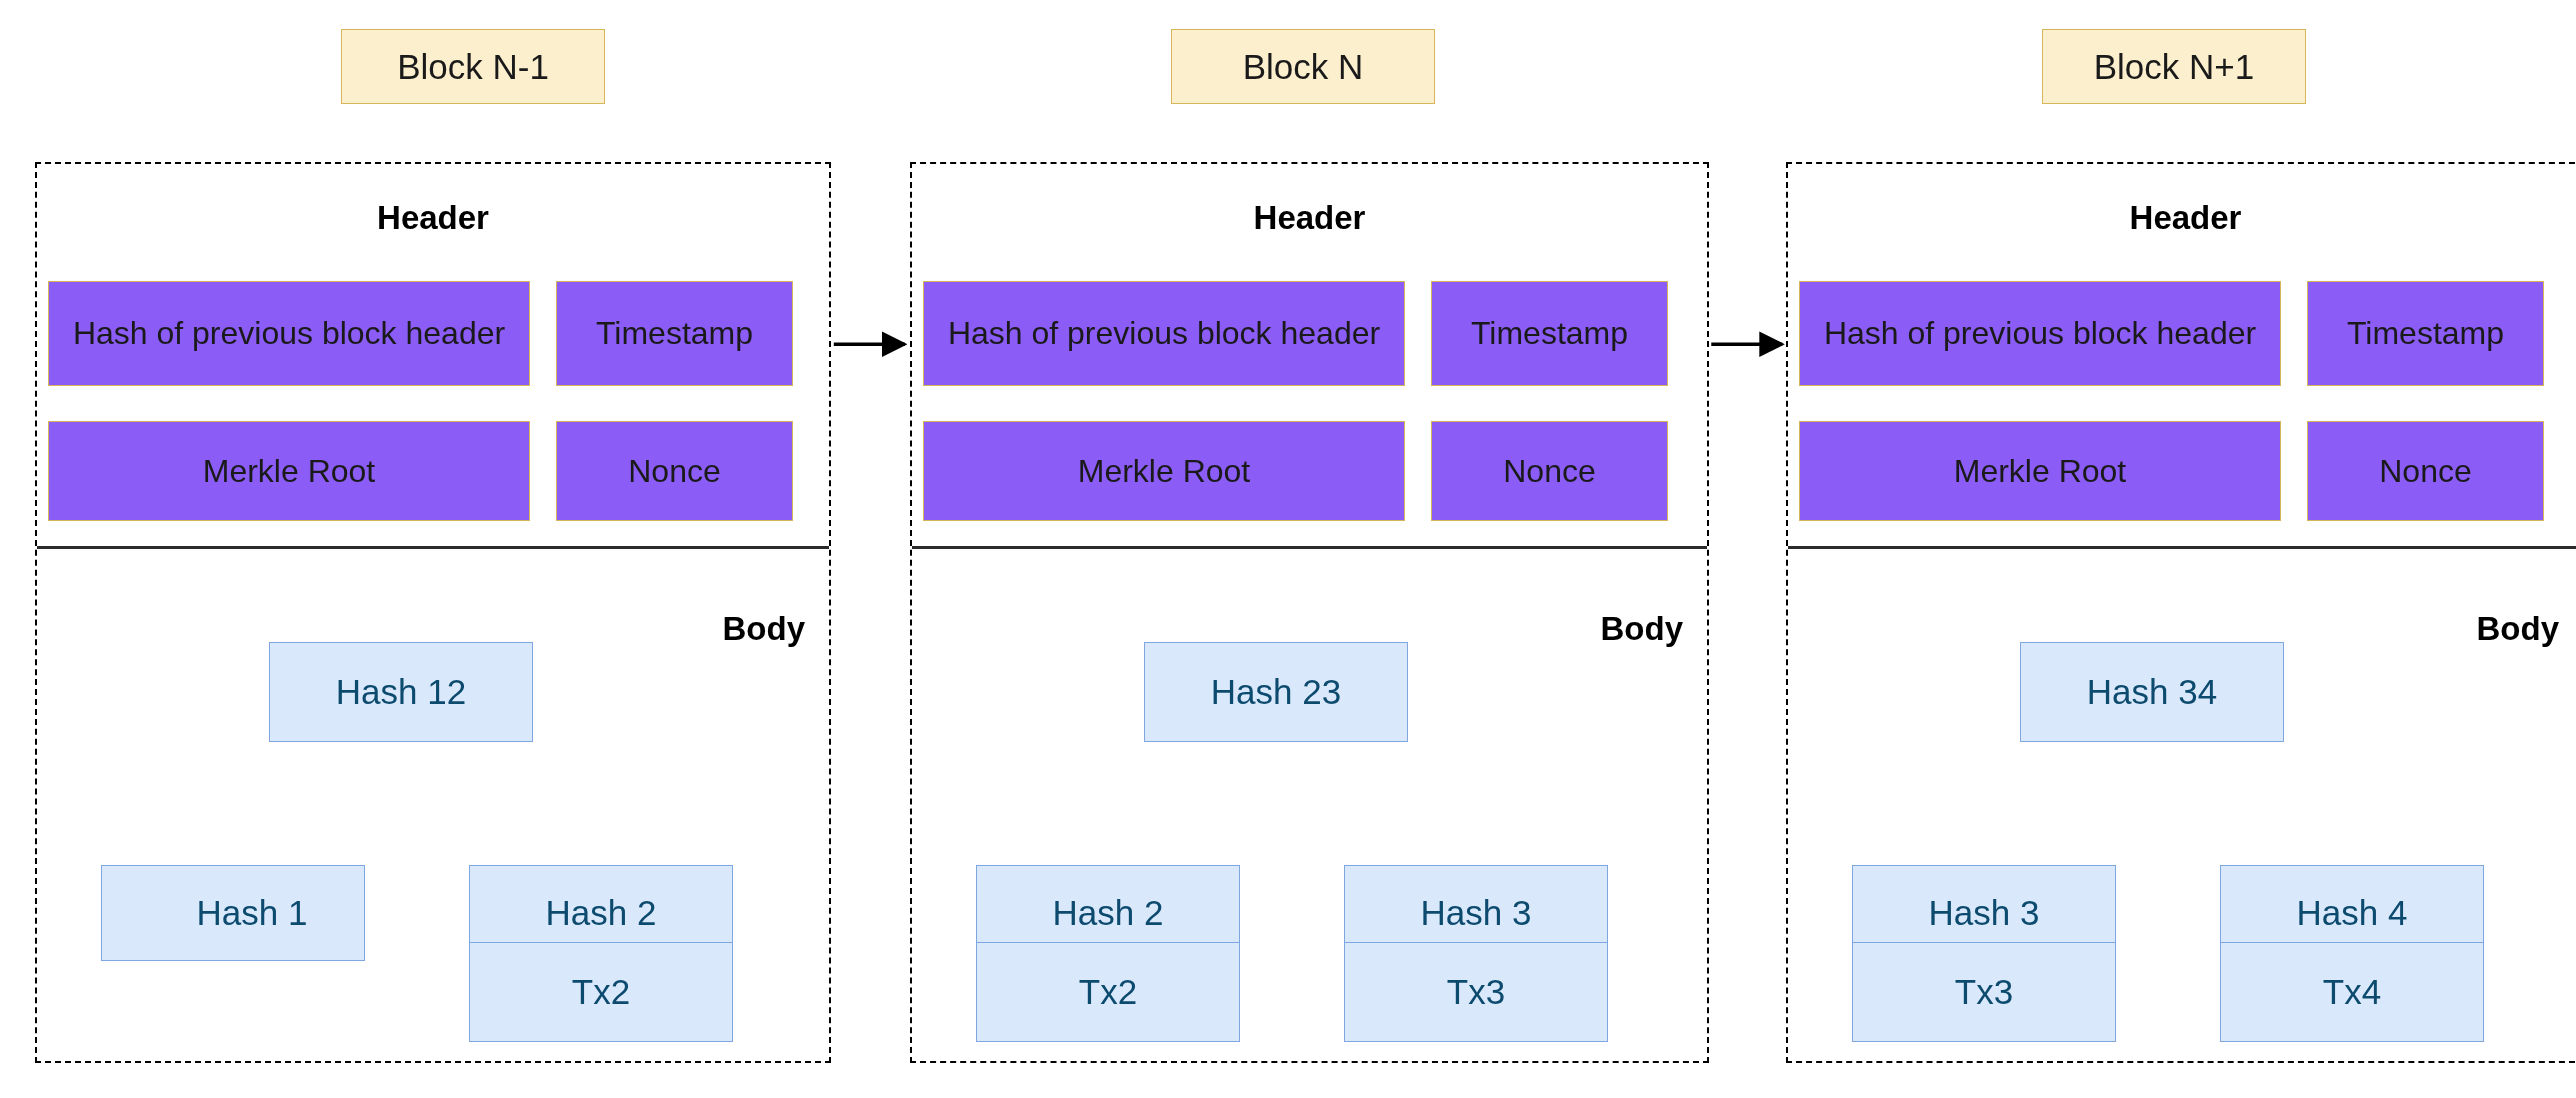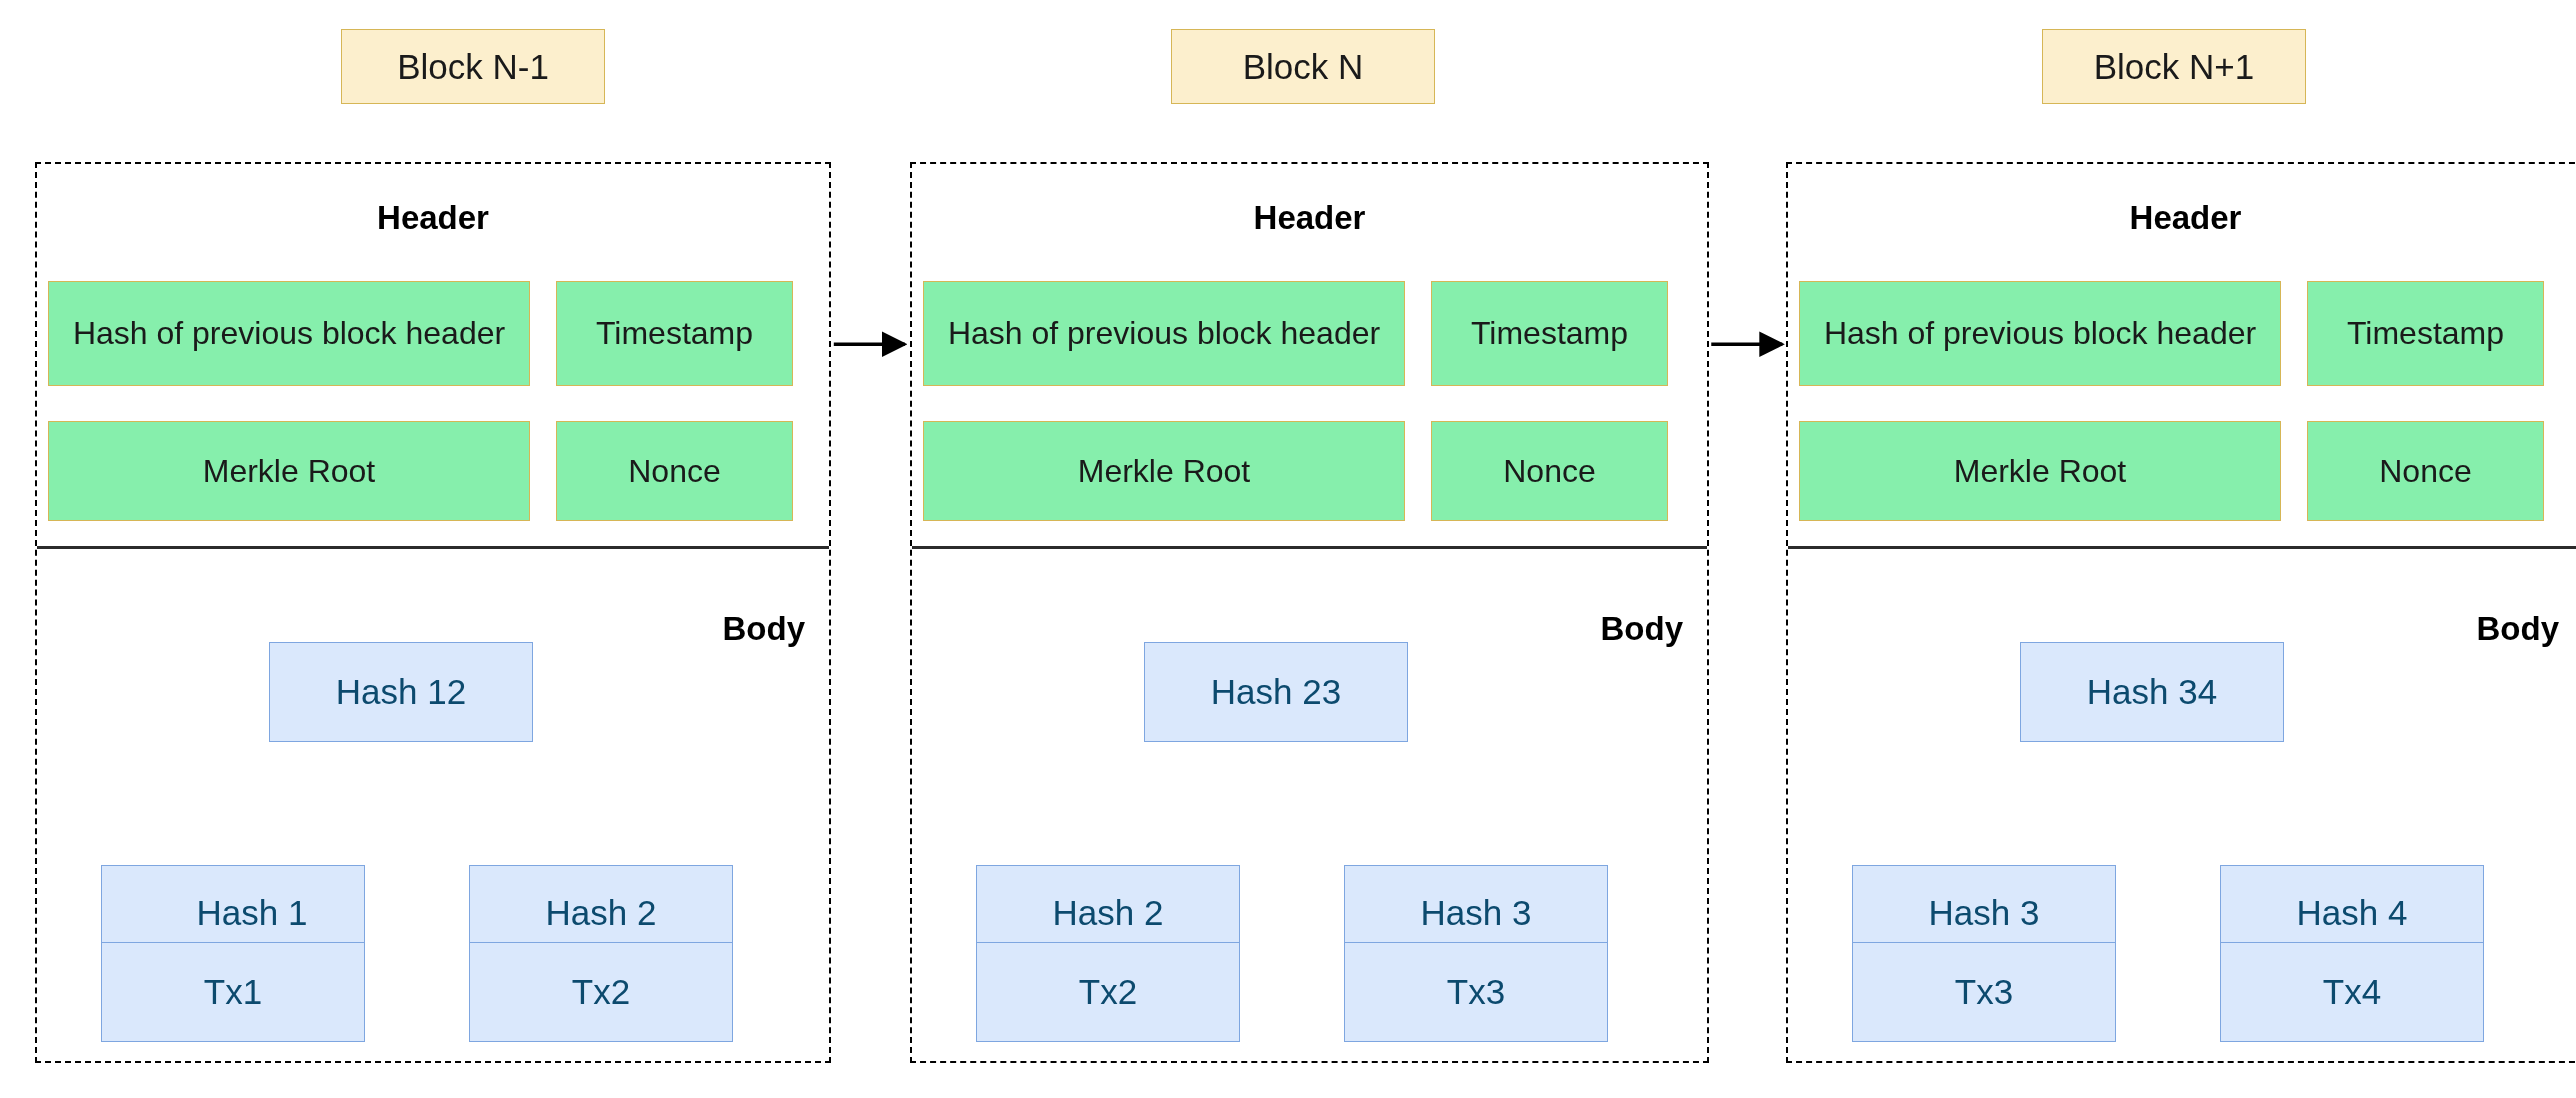--- a/index.html
+++ b/index.html
@@ -67,21 +67,21 @@
     position: absolute;
     left: 0;
     right: 0;
     height: 0;
     border-top: 3.6px solid #2b2b2b;
   }
 
   
   .field {
     position: absolute;
-    background: #86efac;
+    background: #8b5cf6;
     border: 1.8px solid #D6B656;
     box-sizing: border-box;
     display: flex;
     align-items: center;
     justify-content: center;
     text-align: right;
     font-size: 32px;
     line-height: 1.32;
     color: #1a1a1a;
     padding: 0 9px;
@@ -172,21 +172,20 @@
     <div class="divider" style="top:382px;"></div>
 
     <div class="section-caption caption-body" style="top:446px;">Body</div>
 
     <div class="node" style="left:232px; top:478px; width:264px; height:100px;">Hash 12</div>
 
     <div class="node" style="left:64px; top:701px; width:264px; height:96px;padding-left:38px;">Hash 1</div>
 
     <div class="node" style="left:432px; top:701px; width:264px; height:96px;">Hash 2</div>
 
-    <div class="node" style="left:64px; top:778px; width:264px; height:100px;">Tx1</div>
 
     <div class="node" style="left:432px; top:778px; width:264px; height:100px;">Tx2</div>
   </div>
 
   <div class="block-label" style="left:1171px; top:29px; width:264px; height:75px;">
     <span>Block N</span>
   </div>
 
   <div class="block" style="left:910px; top:162px; width:799px; height:901px;">
 

